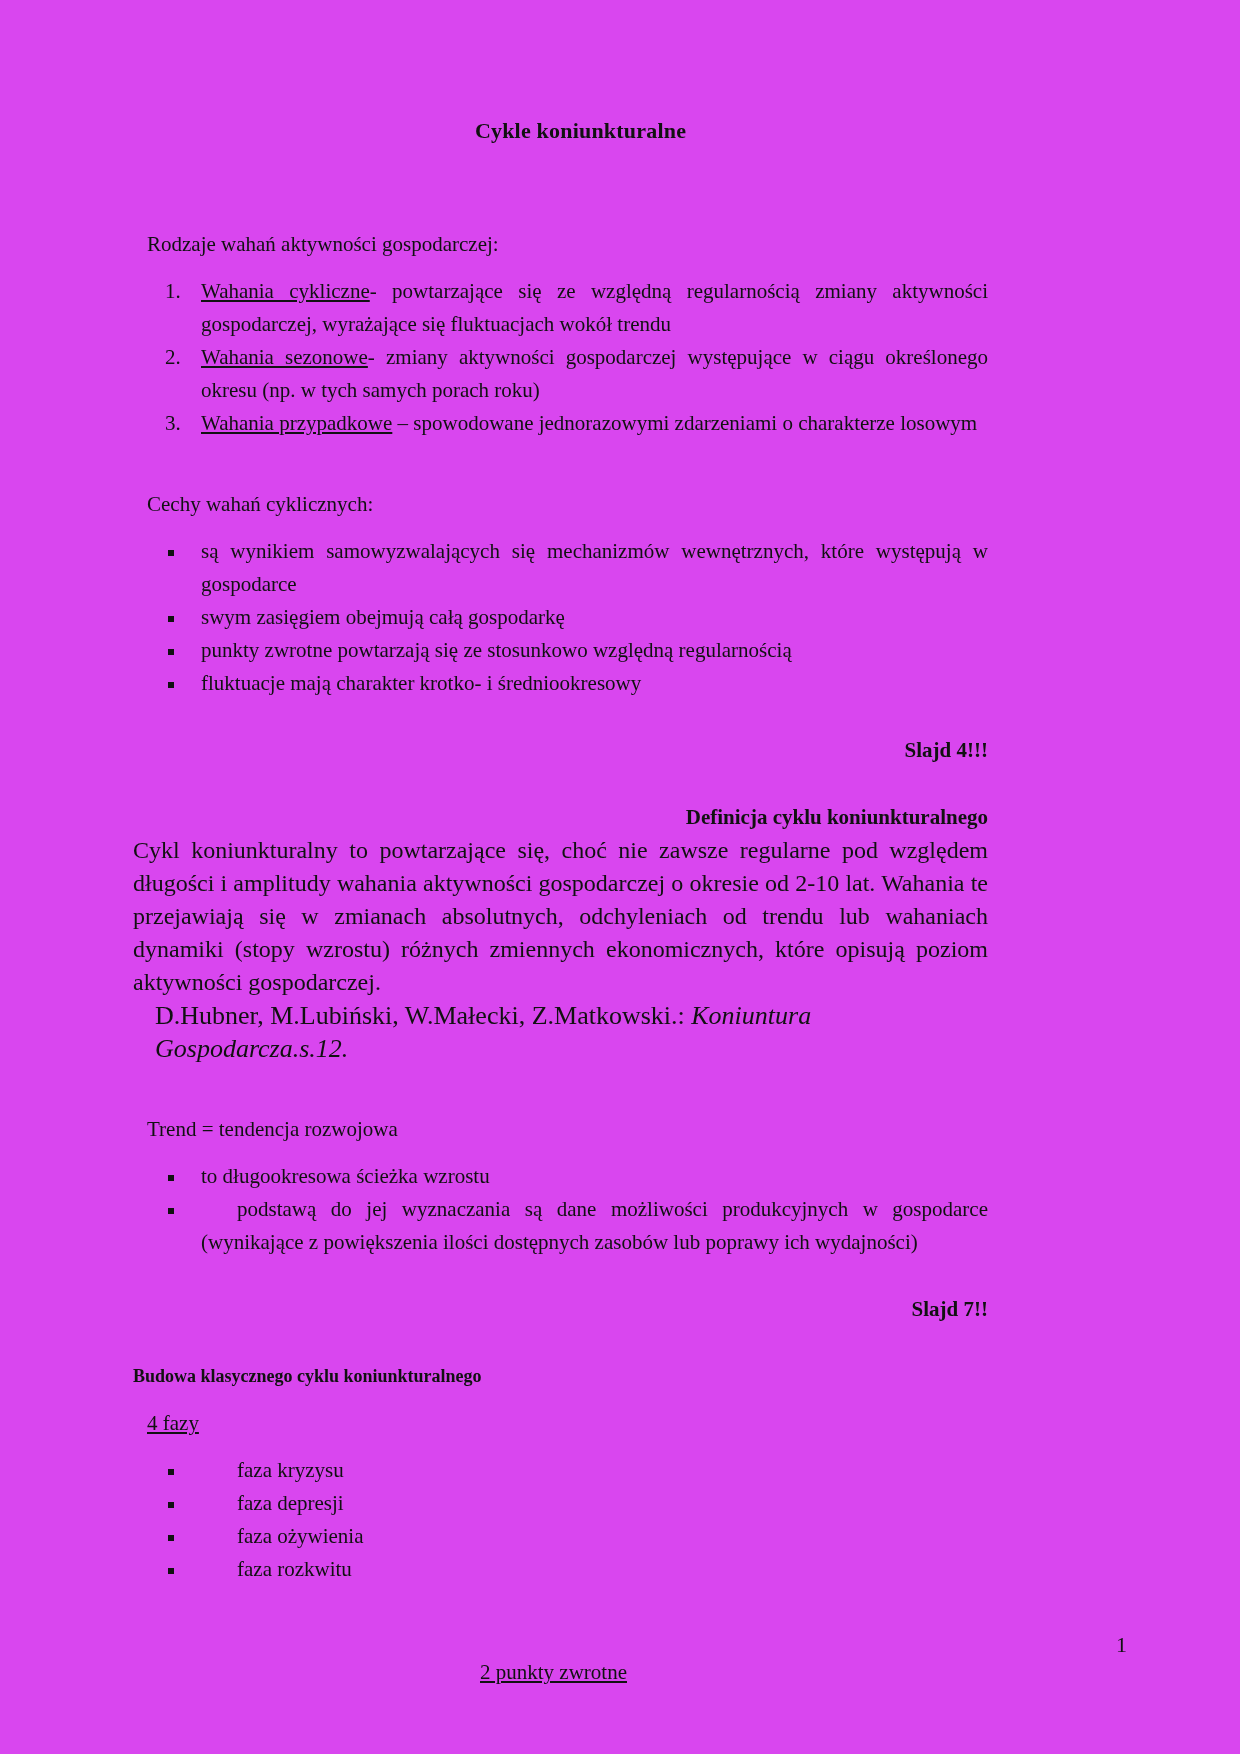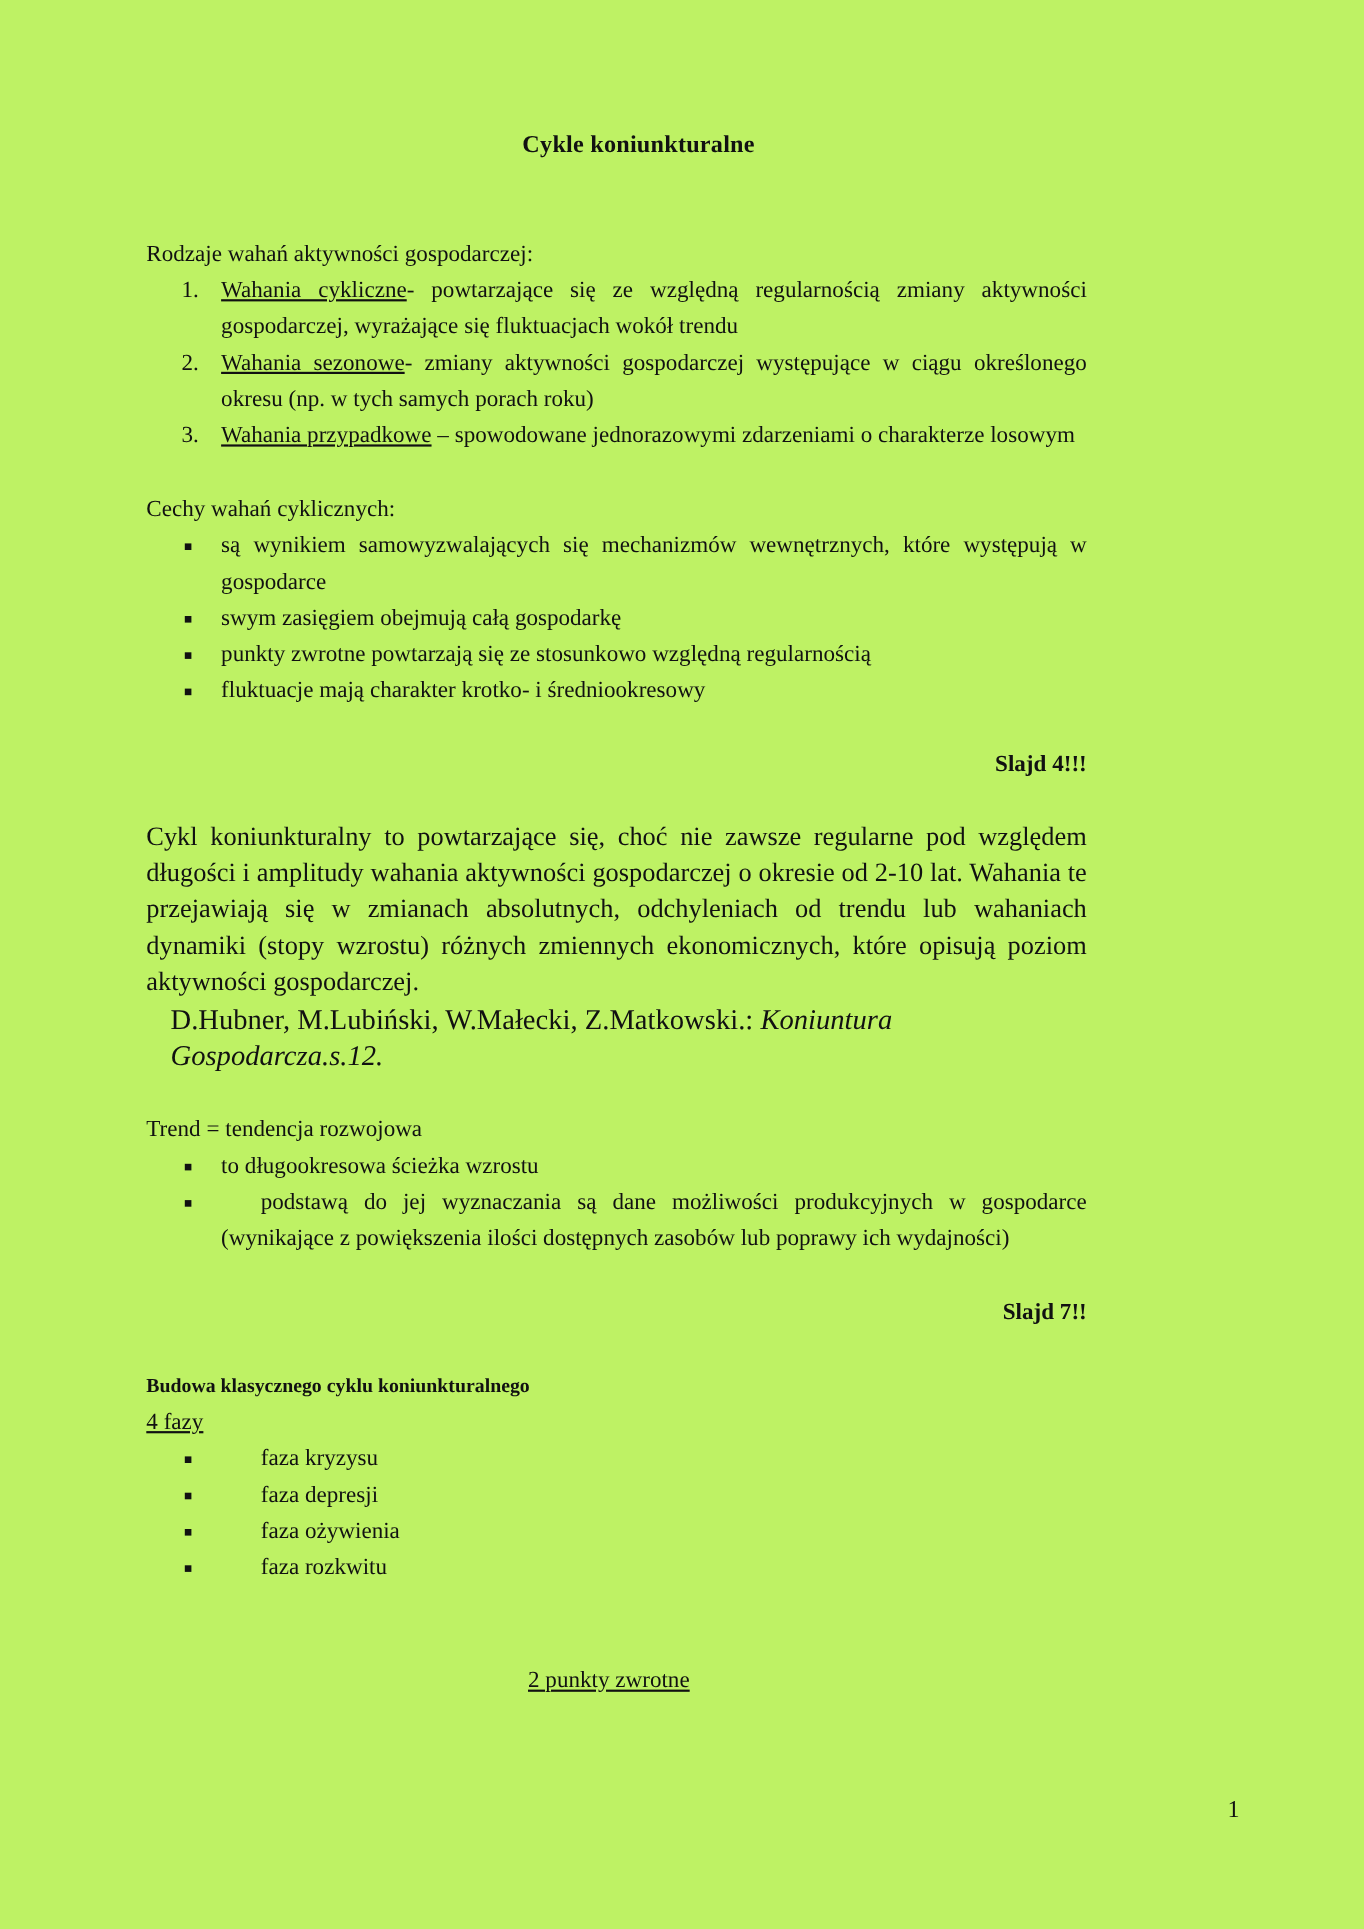--- a/index.html
+++ b/index.html
@@ -13,41 +13,41 @@
     position: relative;
     font-family: "Liberation Serif", "DejaVu Serif", serif;
     color: #111111;
     overflow: hidden;
   }
   .page {
     position: absolute;
     left: 0; top: 0;
     width: 1240px;
     height: 1754px;
-    background: #bef264;
+    background: #d946ef;
   }
   .content {
     position: absolute;
     left: 133px;
     top: 118px;
     width: 855px;
   }
   .doc-title {
     text-align: center;
     font-weight: bold;
     font-size: 22px;
     letter-spacing: 0.2px;
     margin: 0 0 0 0;
     padding-left: 40px;
   }
   .gap-lg { height: 70px; }
   .gap-md { height: 34px; }
 
   p.line {
-    margin: 0;
+    margin: 14px;
     font-size: 21px;
     line-height: 33px;
   }
   p.just {
     margin: 0;
     font-size: 24px;
     line-height: 33px;
     text-align: justify;
   }
 
@@ -172,20 +172,21 @@
       <li class="noj">punkty zwrotne powtarzają się ze stosunkowo względną regularnością</li>
       <li class="noj">fluktuacje mają charakter krotko- i średniookresowy</li>
     </ul>
 
     <div class="gap-md"></div>
 
     <p class="heading-b">Slajd 4!!!</p>
 
     <div class="gap-md"></div>
 
+    <p class="heading-b">Definicja cyklu koniunkturalnego</p>
     <p class="just">Cykl koniunkturalny to powtarzające się, choć nie zawsze regularne pod względem długości i amplitudy wahania aktywności gospodarczej o okresie od 2-10 lat. Wahania te przejawiają się w zmianach absolutnych, odchyleniach od trendu lub wahaniach dynamiki (stopy wzrostu) różnych zmiennych ekonomicznych, które opisują poziom aktywności gospodarczej.</p>
     <p class="citation"><span>D.Hubner, M.Lubiński, W.Małecki, Z.Matkowski.: </span><span class="i">Koniuntura Gospodarcza.s.12.</span></p>
 
     <div class="gap-md"></div>
 
     <p class="line">Trend = tendencja rozwojowa</p>
 
     <ul class="sq-list">
       <li class="noj">to długookresowa ścieżka wzrostu</li>
       <li><span class="indent-extra"></span><span>podstawą do jej wyznaczania są dane możliwości produkcyjnych w gospodarce (wynikające z  powiększenia ilości dostępnych zasobów lub poprawy ich wydajności)</span></li>

